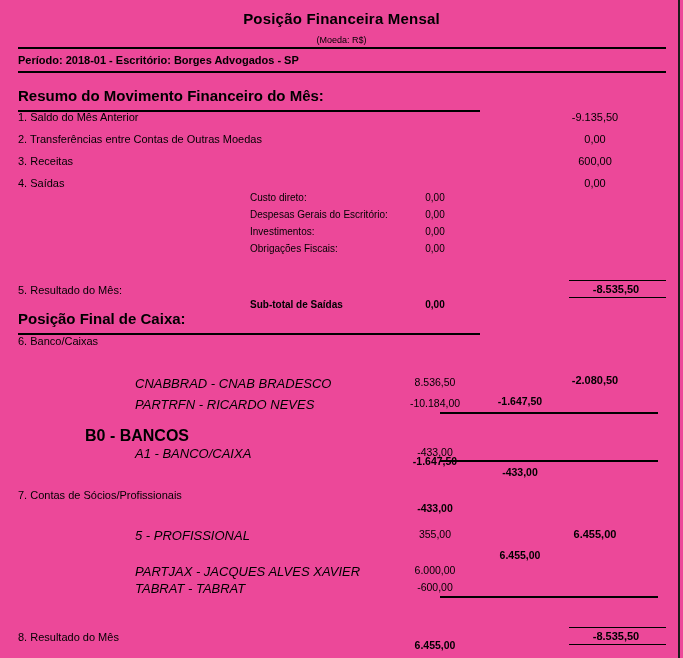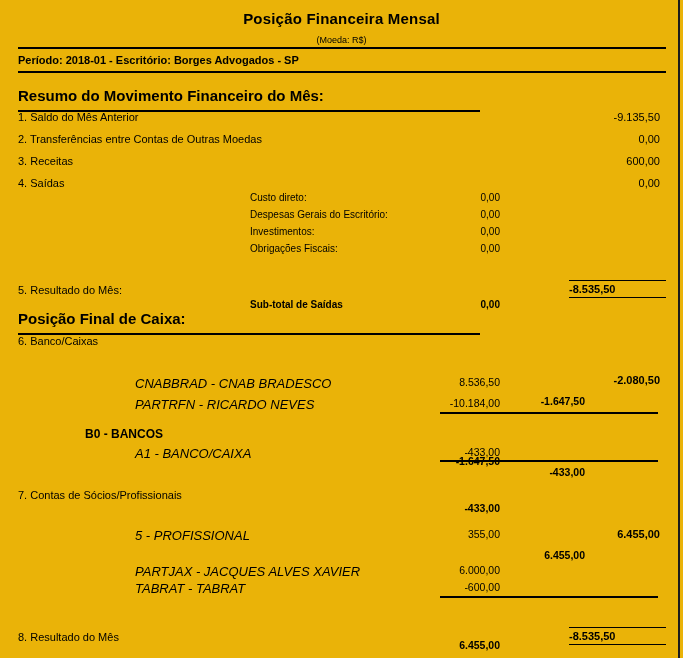--- a/index.html
+++ b/index.html
@@ -5,51 +5,51 @@
   * { margin:0; padding:0; box-sizing:border-box; }
   html,body { width:683px; height:658px; }
   body {
     background:#ffffff;
     font-family:"Liberation Sans", sans-serif;
     font-size:11px;
     color:#000;
     position:relative;
     overflow:hidden;
   }
-  .page { position:absolute; inset:0; background:#eab308; }
+  .page { position:absolute; inset:0; background:#ec4899; }
   .page-edge { position:absolute; top:0; bottom:0; right:3px; width:2px; background:#1c1c1c; }
 
   .title { position:absolute; top:10px; left:0; width:683px; text-align:center;
            font-size:15px; font-weight:bold; letter-spacing:0.2px; }
   .subtitle { position:absolute; top:29px; left:0; width:683px; text-align:center; font-size:9px;margin-top:6px; }
 
   .line-full { position:absolute; left:18px; width:648px; height:2px; background:#000; }
   .periodo { position:absolute; top:54px; left:18px; font-weight:bold; font-size:11px; }
 
   .sec-head { position:absolute; left:18px; width:462px; font-weight:bold; font-size:15px;
               padding-bottom:6px; border-bottom:2px solid #000; }
 
   .r { position:absolute; left:0; width:683px; height:14px; }
   .lbl   { position:absolute; left:18px; white-space:nowrap; }
   .lbl2  { position:absolute; left:250px; font-size:10px; white-space:nowrap; }
-  .lblgrp{ position:absolute; left:85px; font-size:12px; font-weight:bold; white-space:nowrap; }
+  .lblgrp{ position:absolute; left:85px; font-size:16px; font-weight:bold; white-space:nowrap; }
   .lblacct{ position:absolute; left:135px; font-size:13px; white-space:nowrap;font-style:italic; }
 
-  .v { position:absolute; text-align:right; white-space:nowrap; }
+  .v { position:absolute; text-align:center; white-space:nowrap; }
   .v-right { right:23px;  width:130px; }           
   .v-mid   { right:98px;  width:130px; font-size:10.5px; }  
   .v-det   { right:183px; width:130px; font-size:10.5px; }  
   .v-sub   { right:183px; width:130px; font-size:10px; }
   .bold { font-weight:bold;margin-top:39px; }
 
   .subline { position:absolute; left:440px; width:218px; height:1.5px; background:#000; }
 
   .resbox { position:absolute; left:569px; width:97px;
             border-top:1.5px solid #000; border-bottom:1.5px solid #000;
-            padding:2px 3px 2px 0; text-align:left; font-weight:bold; font-size:11px; }
+            padding:2px 3px 2px 0; text-align:center; font-weight:bold; font-size:11px; }
 </style>
 </head>
 <body>
 
 <div class="page">
   <div class="page-edge"></div>
 
   <div class="title">Posição Financeira Mensal</div>
   <div class="subtitle">(Moeda: R$)</div>
   <div class="line-full" style="top:47px"></div>

